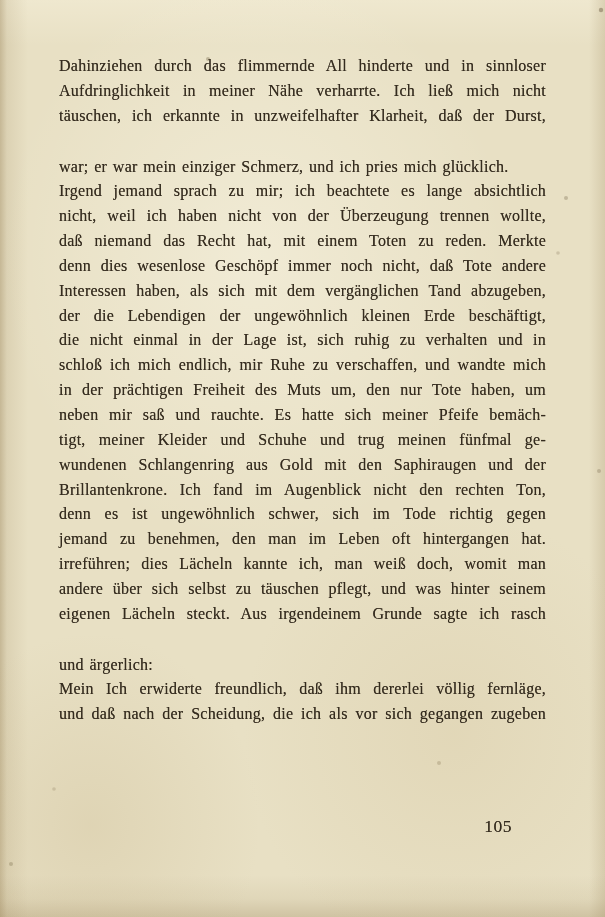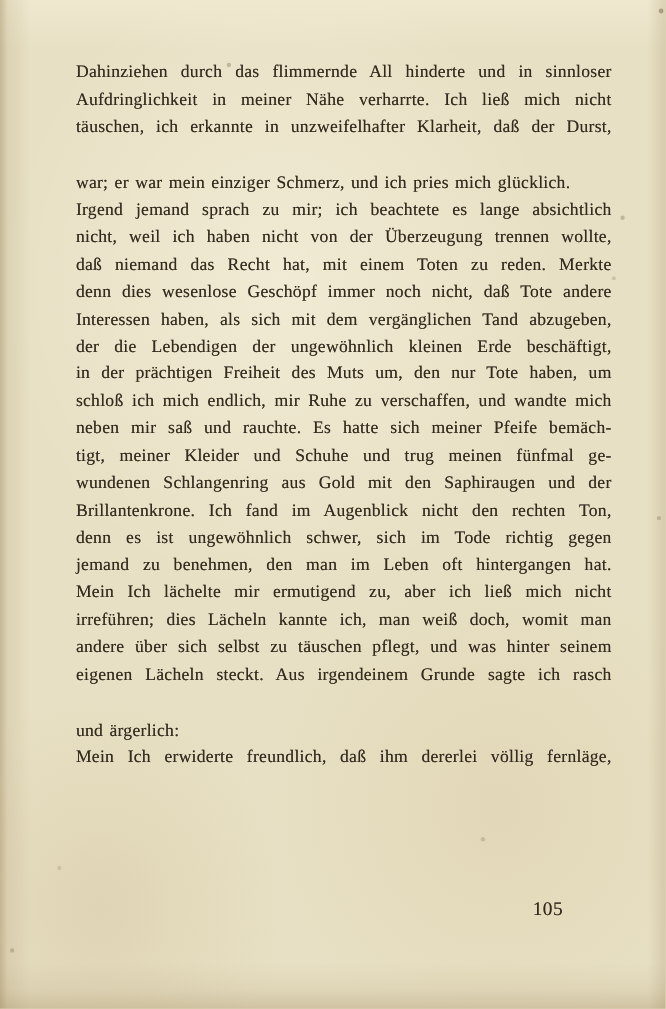--- a/index.html
+++ b/index.html
@@ -20,21 +20,21 @@
       linear-gradient(to left, rgba(150,128,85,0.22) 0px, rgba(150,128,85,0) 16px),
       linear-gradient(to top, rgba(150,128,85,0.30) 0px, rgba(150,128,85,0.10) 18px, rgba(150,128,85,0) 42px),
       linear-gradient(to bottom, rgba(255,250,232,0.30) 0px, rgba(255,250,232,0) 46px),
       var(--paper, #e8e0c4);
     font-family: "Liberation Serif", "DejaVu Serif", serif;
     color: var(--ink, #342b1e);
   }
   .text-block {
     position: absolute;
     top: 54px;
-    left: 69px;
+    left: 59px;
     width: 487px;
   }
   .line {
     font-size: 16px;
     line-height: 24.85px;
     letter-spacing: 0.25px;
     word-spacing: 1.5px;
     text-align: justify;
     text-align-last: justify;
     white-space: normal;
@@ -81,30 +81,31 @@
       <div class="line">Dahinziehen durch das flimmernde All hinderte und in sinnloser</div>
       <div class="line">Aufdringlichkeit in meiner Nähe verharrte. Ich ließ mich nicht</div>
       <div class="line">täuschen, ich erkannte in unzweifelhafter Klarheit, daß der Durst,</div>
       <div class="line last">war; er war mein einziger Schmerz, und ich pries mich glücklich.</div>
       <div class="line">Irgend jemand sprach zu mir; ich beachtete es lange absichtlich</div>
       <div class="line">nicht, weil ich haben nicht von der Überzeugung trennen wollte,</div>
       <div class="line">daß niemand das Recht hat, mit einem Toten zu reden. Merkte</div>
       <div class="line">denn dies wesenlose Geschöpf immer noch nicht, daß Tote andere</div>
       <div class="line">Interessen haben, als sich mit dem vergänglichen Tand abzugeben,</div>
       <div class="line">der die Lebendigen der ungewöhnlich kleinen Erde beschäftigt,</div>
+      <div class="line">die nicht einmal in der Lage ist, sich ruhig zu verhalten und in</div>
+      <div class="line">schloß ich mich endlich, mir Ruhe zu verschaffen, und wandte mich</div>
       <div class="line">in der prächtigen Freiheit des Muts um, den nur Tote haben, um</div>
-      <div class="line">schloß ich mich endlich, mir Ruhe zu verschaffen, und wandte mich</div>
       <div class="line">neben mir saß und rauchte. Es hatte sich meiner Pfeife bemäch-</div>
       <div class="line">tigt, meiner Kleider und Schuhe und trug meinen fünfmal ge-</div>
       <div class="line">wundenen Schlangenring aus Gold mit den Saphiraugen und der</div>
       <div class="line">Brillantenkrone. Ich fand im Augenblick nicht den rechten Ton,</div>
       <div class="line">denn es ist ungewöhnlich schwer, sich im Tode richtig gegen</div>
       <div class="line">jemand zu benehmen, den man im Leben oft hintergangen hat.</div>
-      <div class="line">Mein Ich lächelte mir ermutigend zu, aber ich ließ mich nicht</div>
       <div class="line">irreführen; dies Lächeln kannte ich, man weiß doch, womit man</div>
       <div class="line">andere über sich selbst zu täuschen pflegt, und was hinter seinem</div>
       <div class="line">eigenen Lächeln steckt. Aus irgendeinem Grunde sagte ich rasch</div>
       <div class="line last">und ärgerlich:</div>
       <div class="line">Mein Ich erwiderte freundlich, daß ihm dererlei völlig fernläge,</div>
+      <div class="line">und daß nach der Scheidung, die ich als vor sich gegangen zugeben</div>
     </div>
   <div class="page-number">105</div>
   <div class="specks"></div>
 </div>
 
 </body></html>

